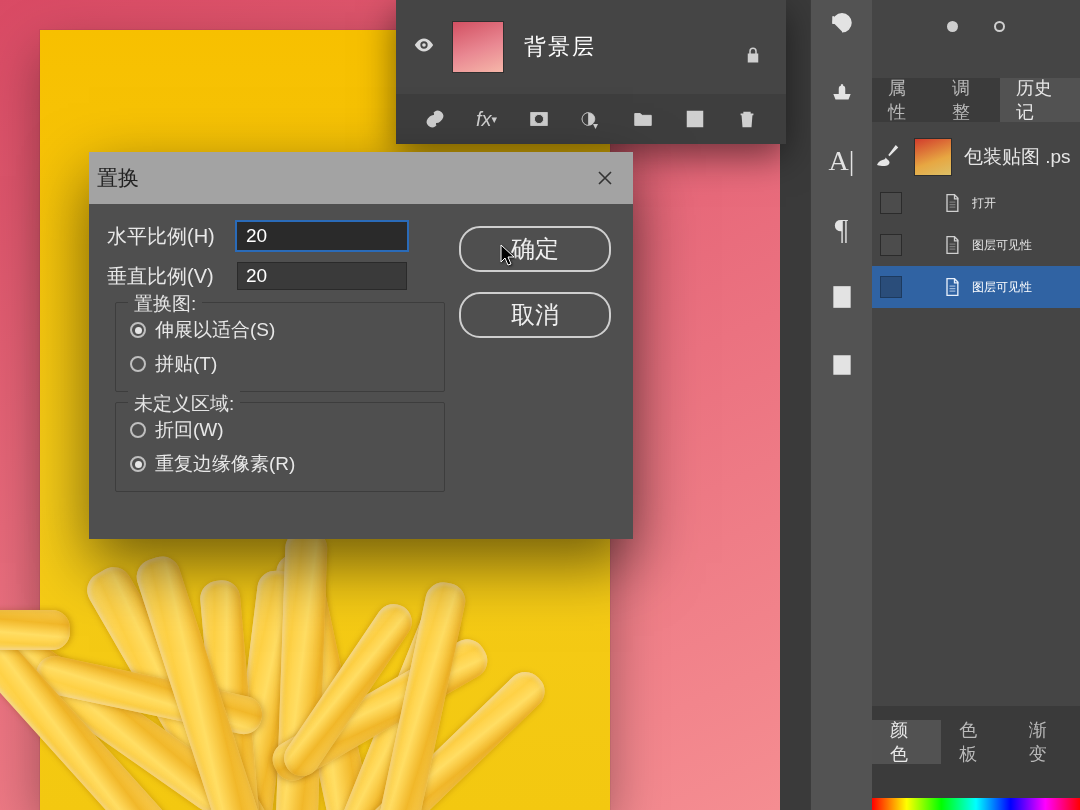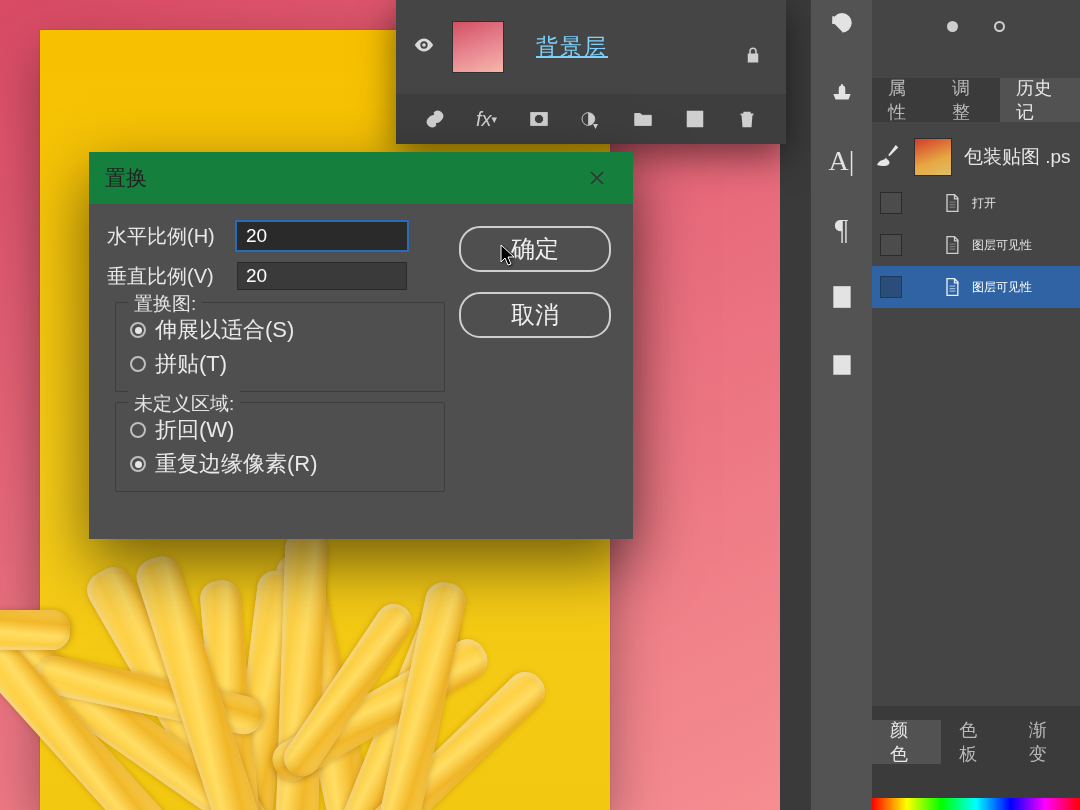--- a/index.html
+++ b/index.html
@@ -8,21 +8,21 @@
   .yellow-doc{position:absolute;left:40px;top:30px;width:570px;height:780px;background:linear-gradient(180deg,#f7c000 0%,#f6cc18 60%,#f3c810 100%);box-shadow:0 20px 50px rgba(0,0,0,.35),0 0 0 1px rgba(0,0,0,.05);}
   
   .fries{position:absolute;left:-10px;bottom:-40px;width:560px;height:420px;filter:saturate(1.1) contrast(1.05);}
   .fry{position:absolute;border-radius:18px;background:linear-gradient(95deg,#f8dd7a 0%,#f4cd54 25%,#f7d96f 45%,#e7b53a 70%,#f3d066 100%);box-shadow:inset 0 0 10px rgba(180,120,20,.4),inset 2px 2px 4px rgba(255,255,255,.5),0 2px 6px rgba(120,70,0,.35);}
   
   .layers-panel{position:absolute;left:396px;top:0;width:390px;height:144px;background:#454545;box-shadow:0 12px 34px rgba(0,0,0,.5);}
   .layer-row{position:absolute;left:0;top:12px;right:0;height:70px;display:flex;align-items:center;}
   .eye{width:56px;text-align:center;color:#d9d9d9;}
   .eye svg{width:22px;height:22px;fill:#d9d9d9;}
   .thumb{width:50px;height:50px;border:1px solid #2f2f2f;background:linear-gradient(160deg,#d25062 0%,#e98892 55%,#f6b7a9 100%);}
-  .layer-name{margin-left:32px;color:#7dd3fc;font-size:22px;letter-spacing:2px;text-decoration:underline;}
+  .layer-name{margin-left:20px;color:#ffffff;font-size:22px;letter-spacing:2px;}
   .lock{position:absolute;right:24px;top:33px;width:18px;height:20px;}
   .lock svg{width:18px;height:20px;fill:#cfcfcf;}
   .layer-foot{position:absolute;left:0;bottom:0;right:0;height:50px;background:#3e3e3e;display:flex;align-items:center;justify-content:center;gap:30px;color:#cfcfcf;}
   .layer-foot .ic{width:22px;height:22px;display:flex;align-items:center;justify-content:flex-start;}
   .layer-foot svg{width:22px;height:22px;fill:#cfcfcf;stroke:#cfcfcf;}
   
   .vtools{position:absolute;left:810px;top:0;width:62px;height:810px;background:#535353;display:flex;flex-direction:column;align-items:center;padding-top:6px;box-sizing:border-box;gap:30px;border-left:1px solid #3c3c3c;}
   .vtools .tbtn{width:38px;height:38px;display:flex;align-items:center;justify-content:center;color:#e3e3e3;font-size:26px;}
   .vtools svg{width:26px;height:26px;fill:#e3e3e3;}
   
@@ -45,30 +45,30 @@
   .spacer{width:20px;}
   .docic{width:20px;height:24px;}
   .docic svg{width:20px;height:24px;}
   .panel-split{position:absolute;top:720px;left:0;right:0;height:90px;background:#3b3b3b;}
   .panel-split .tabs2{display:flex;align-items:center;height:44px;font-size:18px;color:#b9b9b9;}
   .panel-split .tab2{padding:0 18px;height:44px;display:flex;align-items:center;}
   .panel-split .tab2.active{background:#525252;color:#e8e8e8;}
   .spectrum{position:absolute;left:0;right:0;top:78px;height:12px;background:linear-gradient(90deg,#ff0000,#ffff00,#00ff00,#00ffff,#0000ff,#ff00ff,#ff0000);}
   
   .dialog{position:absolute;left:89px;top:152px;width:544px;height:387px;background:#4f4f4f;box-shadow:0 24px 60px rgba(0,0,0,.55);}
-  .titlebar{height:52px;background:#15803d;display:flex;align-items:center;padding:0 16px;color:#222;font-size:21px;justify-content:space-between;}
+  .titlebar{height:52px;background:#a3a3a3;display:flex;align-items:center;padding:0 8px;color:#222;font-size:21px;justify-content:space-between;}
   .close-x{width:40px;height:40px;display:flex;align-items:center;justify-content:center;color:#444;font-size:22px;}
   .dlg-body{padding:18px 18px 14px 18px;color:#e8e8e8;font-size:20px;}
   .row{display:flex;align-items:flex-end;margin-bottom:12px;}
   .lab{width:130px;}
   .inp{width:170px;height:28px;background:#3a3a3a;border:1px solid #2a2a2a;color:#fff;font-size:19px;padding:0 8px;box-sizing:border-box;}
   .inp.focus{outline:2px solid #2a6bb9;background:#2a2a2a;}
   .grp{border:1px solid #3d3d3d;border-radius:2px;padding:10px 14px 10px 14px;margin:6px 0 10px 8px;position:relative;width:300px;}
   .grp-title{position:absolute;top:-12px;left:12px;background:#4f4f4f;padding:0 6px;font-size:19px;color:#e4e4e4;}
-  .radio-row{display:flex;align-items:center;gap:9px;height:34px;font-size:22px;}
+  .radio-row{display:flex;align-items:center;gap:9px;height:34px;font-size:19px;}
   .radio{width:16px;height:16px;border-radius:50%;border:2px solid #bfbfbf;box-sizing:border-box;display:flex;align-items:center;justify-content:center;}
   .radio.on::after{content:"";width:7px;height:7px;border-radius:50%;background:#e6e6e6;}
   .btns{position:absolute;right:22px;top:74px;display:flex;flex-direction:column;gap:20px;}
   .dbtn{width:148px;height:42px;border:2px solid #cfcfcf;border-radius:21px;background:transparent;color:#efefef;font-size:24px;display:flex;align-items:center;justify-content:center;}
   
   .cursor{position:absolute;left:499px;top:243px;width:20px;height:24px;pointer-events:none;}
   .cursor svg{width:20px;height:24px;filter:drop-shadow(1px 1px 1px rgba(0,0,0,.7));}
 </style>
 </head>
 <body>

